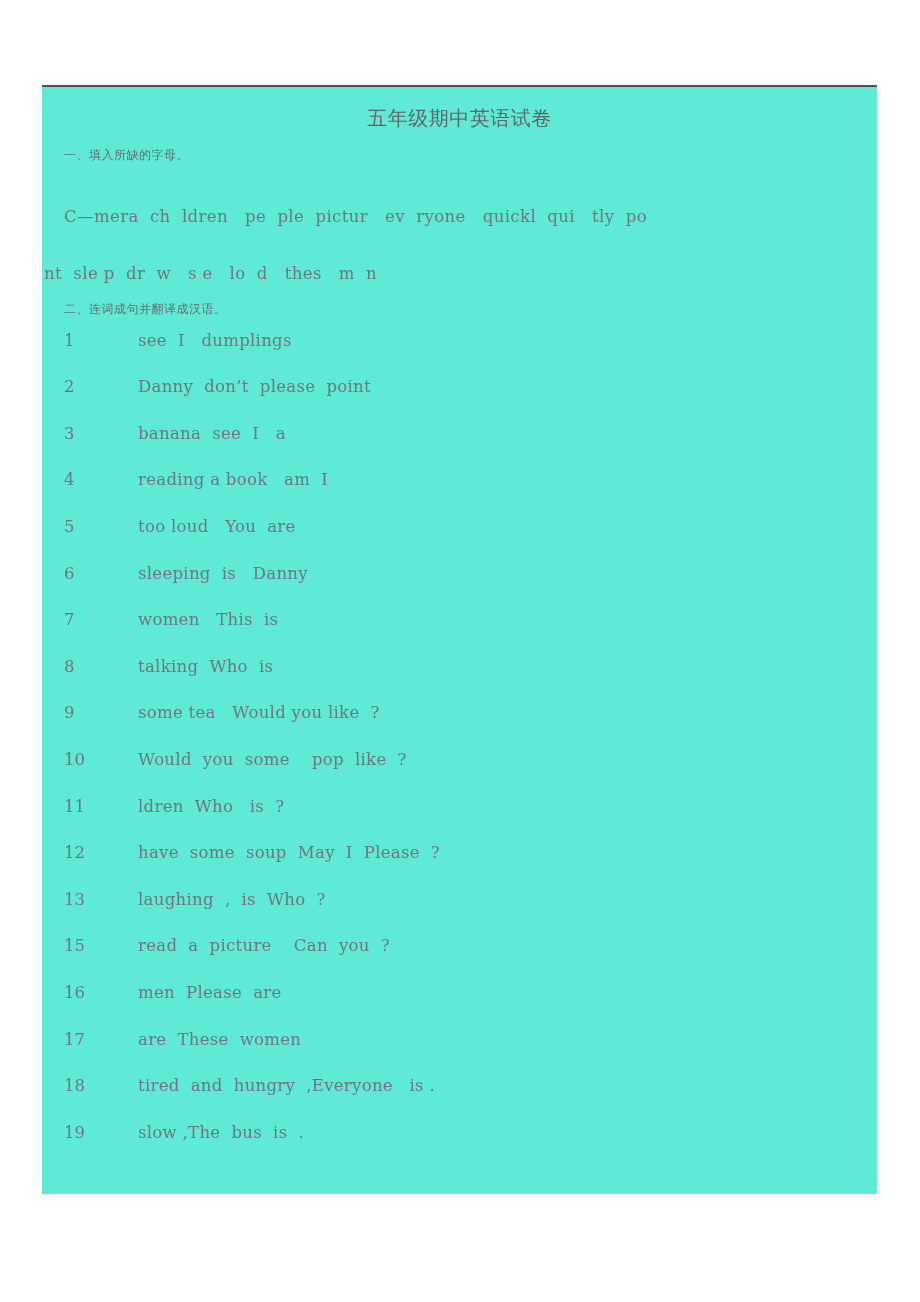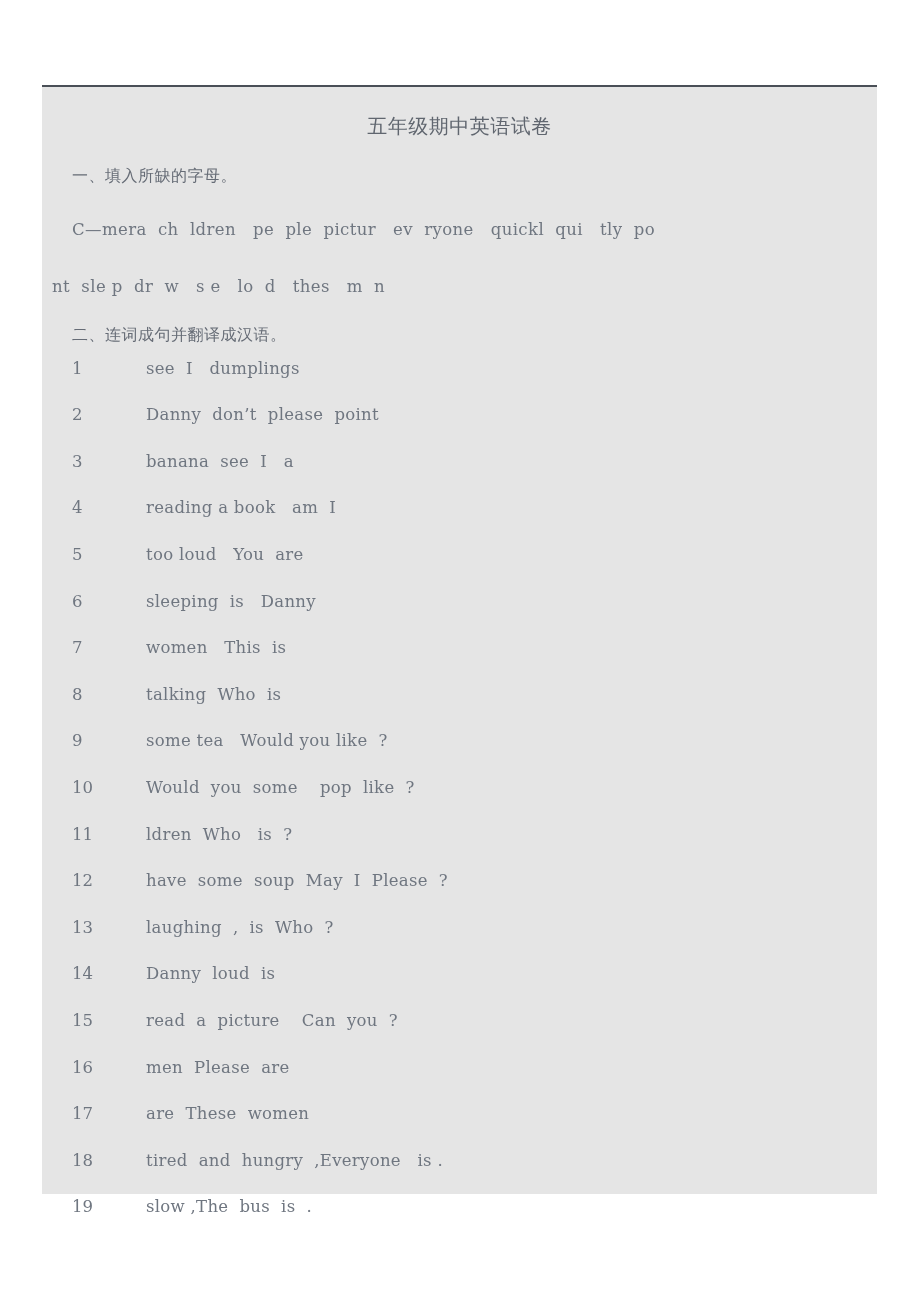--- a/index.html
+++ b/index.html
@@ -31,56 +31,56 @@
     background: #4a4f57;
   }
 
   
   .doc-block {
     position: absolute;
     left: 42px;
     top: 87px;
     width: 835px;
     height: 1107px;
-    background: #e5e5e5;
+    background: #5eead4;
     box-sizing: border-box;
-    padding: 8px;
+    padding: 0;
   }
 
   .doc-title {
     text-align: center;
     font-size: 20px;
     color: #60666f;
     font-family: "Liberation Serif", "DejaVu Serif", serif;
     letter-spacing: 0.5px;
     padding-top: 19px;
     line-height: 1.2;
   }
 
   .section-head {
-    font-size: 16px;
+    font-size: 12px;
     color: #666c76;
     font-family: "Liberation Serif", "DejaVu Serif", serif;
     padding-left: 22px;
     letter-spacing: 0.5px;
-    margin-top: 28px;
+    margin-top: 17px;
   }
 
   
   .letters-line {
     font-family: "DejaVu Serif", "Liberation Serif", serif;
     font-size: 16.5px;
     color: #6f7680;
     letter-spacing: 0.4px;
     white-space: pre;
     line-height: 1.2;
   }
   .letters-line.indented {
     padding-left: 22px;
-    margin-top: 33px;
+    margin-top: 43px;
   }
   .letters-line.flush {
     padding-left: 2px;
     margin-top: 37px;
   }
 
   
   .item-list {
     margin: 0;
     padding: 0;
@@ -176,24 +176,20 @@
       </li>
       <li class="item">
         <span class="item-num">12</span>
         <span class="item-text">have  some  soup  May  I  Please  ?</span>
       </li>
       <li class="item">
         <span class="item-num">13</span>
         <span class="item-text">laughing  ,  is  Who  ?</span>
       </li>
       <li class="item">
-        <span class="item-num">14</span>
-        <span class="item-text">Danny  loud  is</span>
-      </li>
-      <li class="item">
         <span class="item-num">15</span>
         <span class="item-text">read  a  picture    Can  you  ?</span>
       </li>
       <li class="item">
         <span class="item-num">16</span>
         <span class="item-text">men  Please  are</span>
       </li>
       <li class="item">
         <span class="item-num">17</span>
         <span class="item-text">are  These  women</span>

